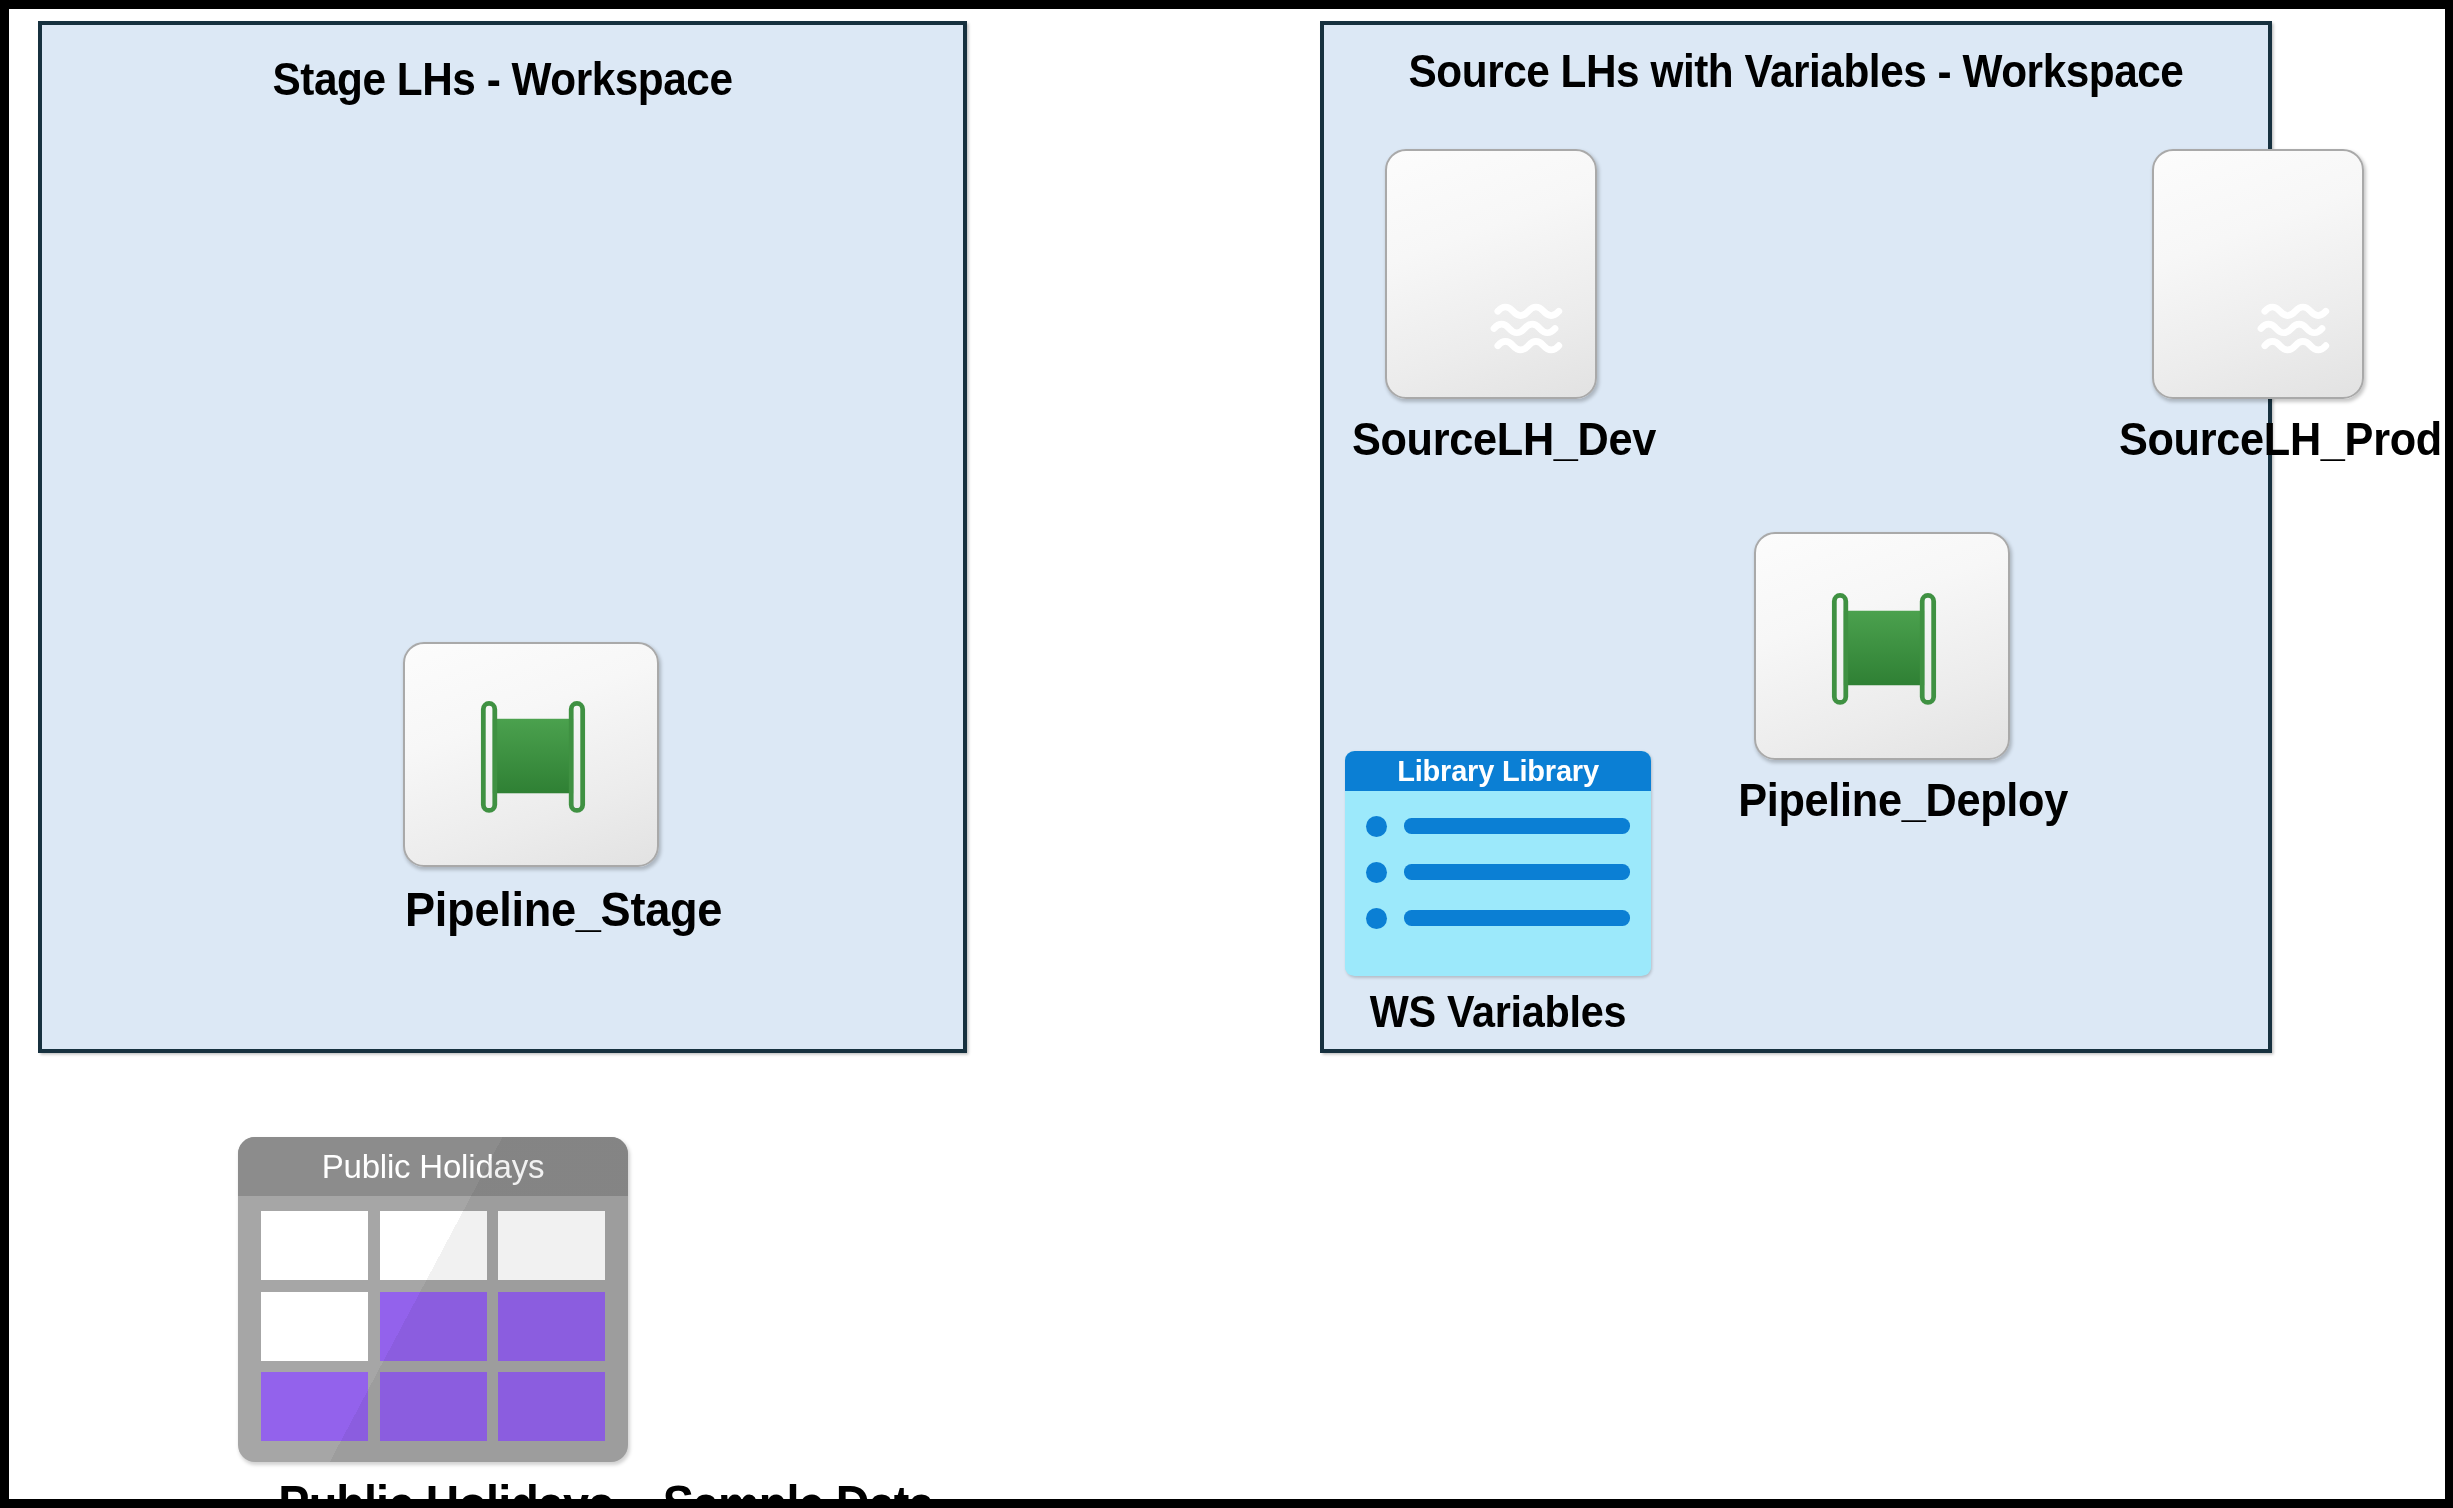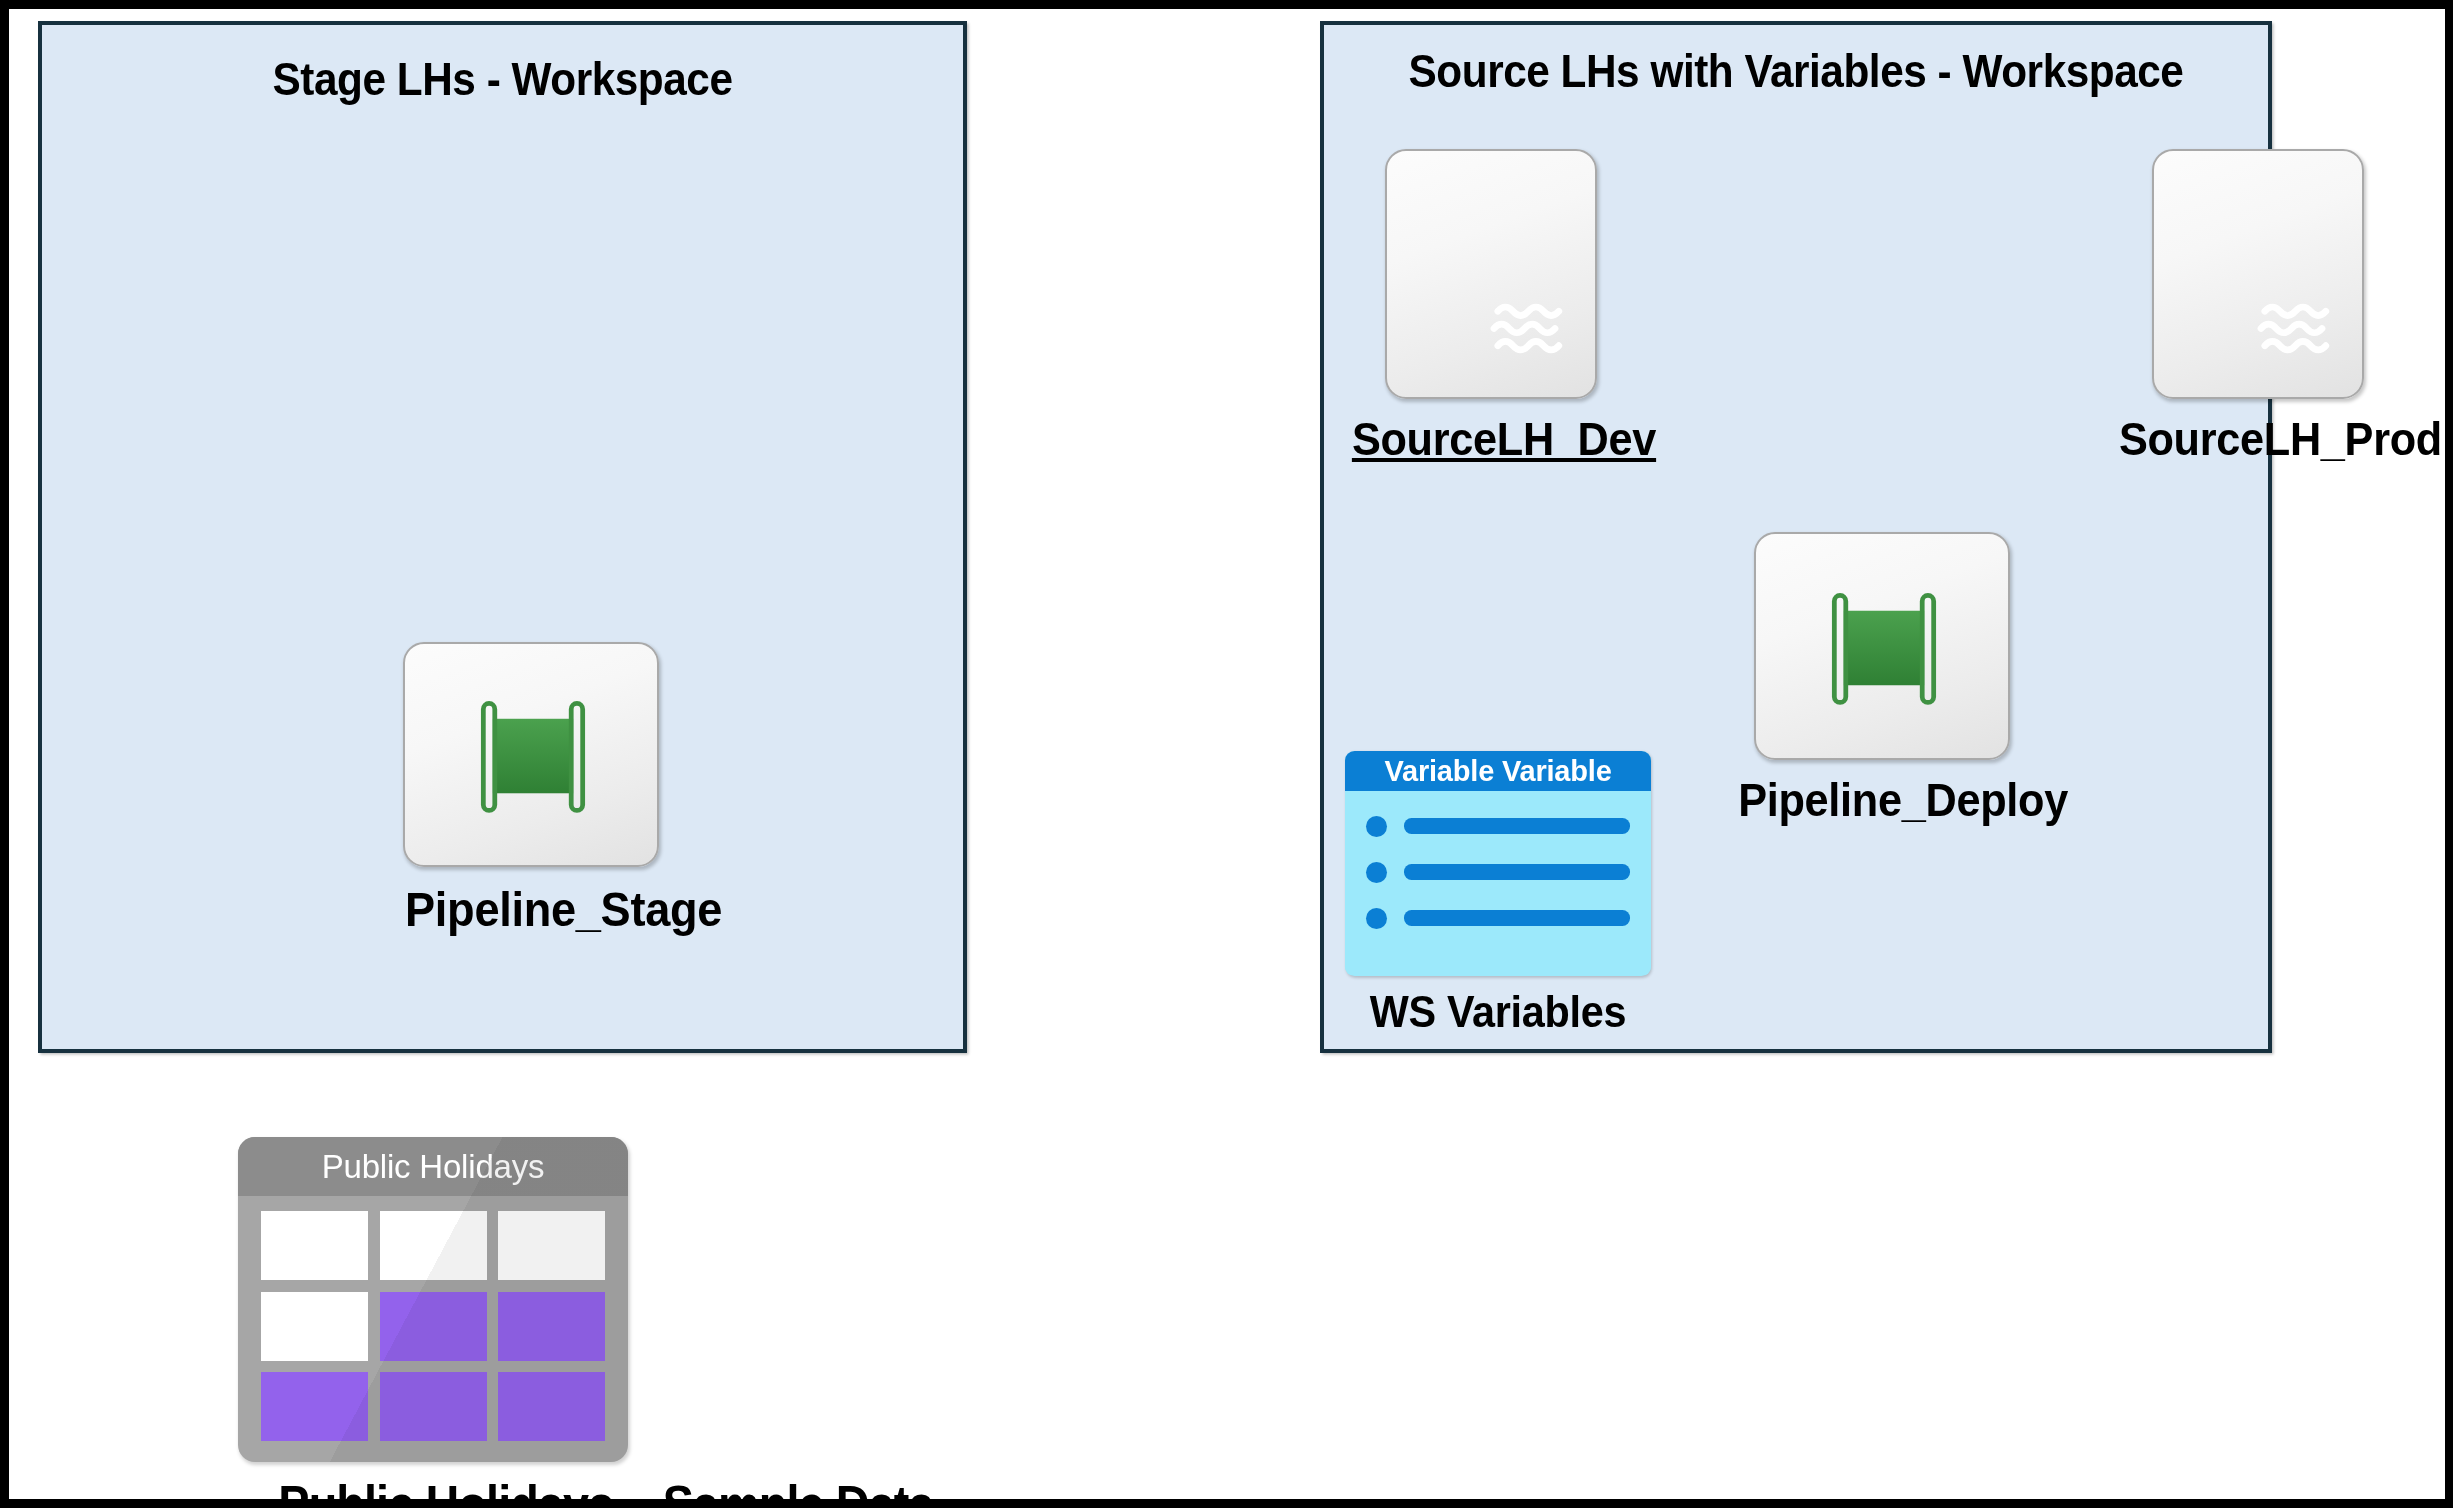--- a/index.html
+++ b/index.html
@@ -158,21 +158,21 @@
         </svg>
       </div>
       <div class="caption" style="margin-top:15.3px; font-size:48px;">Pipeline_Stage</div>
     </div>
   </div>
 
   <div class="panel" style="left:1311px; top:11.5px; width:952px; height:1032px;">
 
     <div class="panel-title" style="top:19px; font-size:46px;">Source LHs with Variables - Workspace</div>
 
-    <div class="item" style="left:19px; top:124px; width:296px;text-decoration:underline;">
+    <div class="item" style="left:19px; top:124px; width:296px;">
       <div class="tile" style="width:212px; height:250px;">
         <svg viewBox="0 0 222 262" width="212" height="250">
           <path d="M111 52 L178 124 L178 196 Q178 203 171 203 L58 203 Q51 203 51 196 L51 124 Z" fill="url(#lhg1)"></path>
           <g stroke="#ffffff" stroke-width="7" fill="none" stroke-linecap="round">
             <path d="M116 168 q8 -9 16 0 q8 9 16 0 q8 -9 16 0 q8 9 16 0"></path>
             <path d="M112 186 q8 -9 16 0 q8 9 16 0 q8 -9 16 0 q8 9 16 0"></path>
             <path d="M116 204 q8 -9 16 0 q8 9 16 0 q8 -9 16 0 q8 9 16 0"></path>
           </g>
         </svg>
       </div>
@@ -200,21 +200,21 @@
             <path d="M112 186 q8 -9 16 0 q8 9 16 0 q8 -9 16 0 q8 9 16 0"></path>
             <path d="M116 204 q8 -9 16 0 q8 9 16 0 q8 -9 16 0 q8 9 16 0"></path>
           </g>
         </svg>
       </div>
       <div class="caption" style="margin-top:13.4px; font-size:46px;">SourceLH_Prod</div>
     </div>
 
     <div class="item" style="left:21px; top:726px; width:306px;">
       <div class="varlib" style="width:306px; height:225px;">
-        <div class="varlib-header" style="height:40px; line-height:40px; font-size:29px;">Variable Variable</div>
+        <div class="varlib-header" style="height:40px; line-height:40px; font-size:29px;">Library Library</div>
         <div class="varlib-body" style="height:184px; padding:25px 21px 0 21px; box-sizing:border-box;">
           <div class="varlib-row" style="margin-bottom:25px;">
             <span class="varlib-dot" style="width:21px;height:21px;"></span>
             <span class="varlib-bar" style="height:16.3px; flex:1; margin-left:17px;"></span>
           </div>
           <div class="varlib-row" style="margin-bottom:25px;">
             <span class="varlib-dot" style="width:21px;height:21px;"></span>
             <span class="varlib-bar" style="height:16.3px; flex:1; margin-left:17px;"></span>
           </div>
           <div class="varlib-row">

